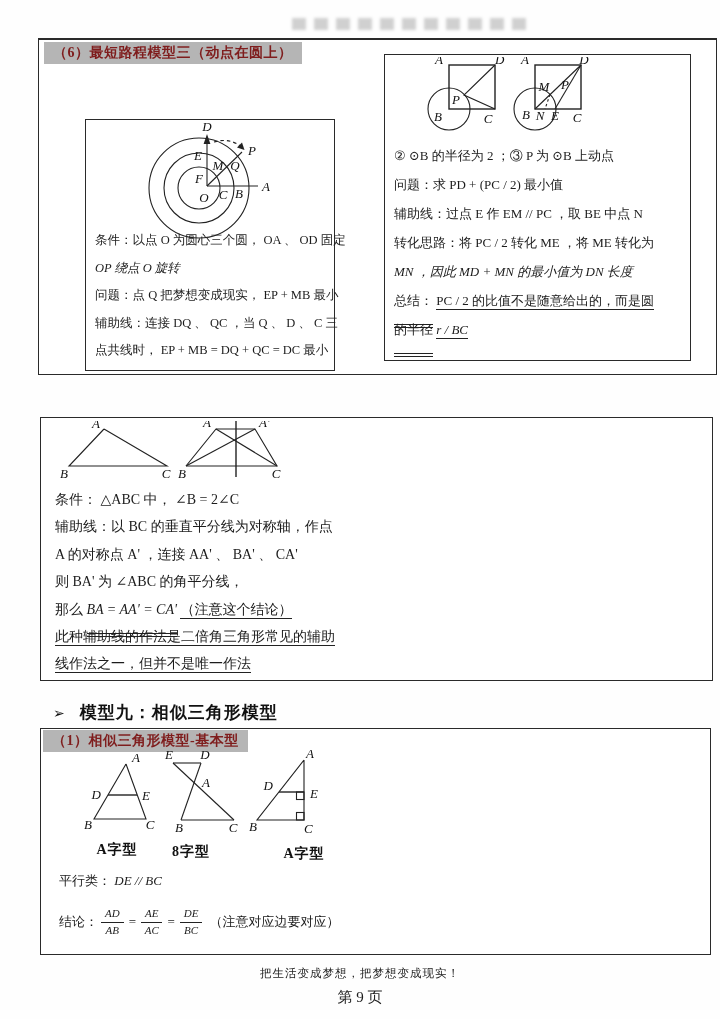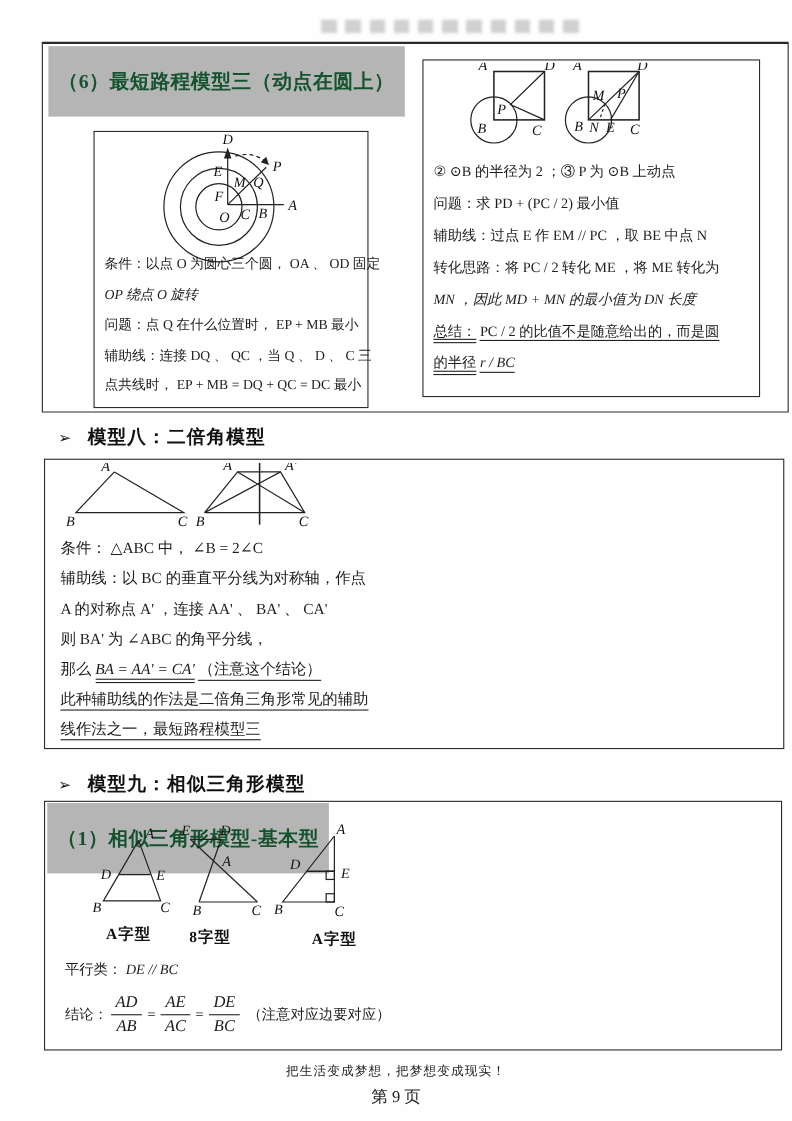--- a/index.html
+++ b/index.html
@@ -2,41 +2,41 @@
 <html><head>
 <meta charset="utf-8">
 <style>
   html,body{margin:0;padding:0;background:#ffffff;}
   #page{
     position:relative;width:720px;height:1019px;background:#fefefe;
     font-family:"Liberation Serif","DejaVu Serif",serif;color:#1c1c1c;overflow:hidden;
   }
   .box{position:absolute;border:1px solid #2a2a2a;background:#fff;}
   .graybar{
-    position:absolute;background:#b5b5b5;color:#14532d;
-    font-size:18px;font-weight:600;padding:20px 9px;white-space:nowrap;letter-spacing:.5px;
+    position:absolute;background:#b5b5b5;color:#7f1d1d;
+    font-size:14px;font-weight:600;padding:2px 9px;white-space:nowrap;letter-spacing:.5px;
   }
   .tl{white-space:nowrap;}
   .m{font-style:italic;}
   .u1{border-bottom:1.5px solid #222;padding-bottom:1px;}
-  .u2{border-bottom:4px double #222;padding-bottom:0;}
+  .u2{border-bottom:4px double #222;padding-bottom:16px;}
   .heading{
     position:absolute;font-family:"Liberation Sans","DejaVu Sans",sans-serif;
     font-weight:700;font-size:17px;color:#111;white-space:nowrap;letter-spacing:1px;
   }
   .heading .bullet{font-size:14px;margin-right:15px;letter-spacing:0;}
   svg text{font-family:"Liberation Serif","DejaVu Serif",serif;font-style:italic;font-size:13px;fill:#111;}
   svg .cap{font-style:normal;font-weight:700;font-size:14px;letter-spacing:1px;}
   svg line,svg path,svg circle,svg rect,svg polyline{stroke:#222;fill:none;stroke-width:1.1;}
   svg polygon{fill:#222;stroke:none;}
   .lines{position:absolute;font-size:12.5px;}
   .lines .tl{height:27.5px;line-height:27.5px;}
   .lines2 .tl{height:29px;line-height:29px;font-size:13px;}
   .lines3 .tl{height:27.4px;line-height:27.4px;font-size:14px;}
-  .frac{display:inline-flex;flex-direction:column;text-align:center;vertical-align:middle;font-style:italic;font-size:15px;line-height:1.25;margin:0 3px;}
+  .frac{display:inline-flex;flex-direction:column;text-align:center;vertical-align:middle;font-style:italic;font-size:11px;line-height:1.25;margin:0 3px;}
   .frac .num{border-bottom:1.2px solid #222;padding:0 4px 1px;}
   .frac .den{padding-top:1px;}
   .eq{margin:0 2px;font-size:13px;}
   .concl-row{position:absolute;display:flex;align-items:center;font-size:13px;white-space:nowrap;}
   .footer{position:absolute;width:100%;text-align:center;}
   .smudge{
     position:absolute;left:292px;top:18px;width:235px;height:12px;opacity:.45;filter:blur(1.5px);
     background:repeating-linear-gradient(90deg,#9a9a9a 0 14px,#ffffff00 14px 22px);
   }
 </style>
@@ -69,21 +69,21 @@
         <text x="149" y="49" text-anchor="middle">Q</text>
         <text x="113" y="62" text-anchor="middle">F</text>
         <text x="176" y="70" text-anchor="start">A</text>
         <text x="118" y="81" text-anchor="middle">O</text>
         <text x="137" y="78" text-anchor="middle">C</text>
         <text x="153" y="77" text-anchor="middle">B</text>
       </svg>
       <div class="lines" style="left:9px;top:107px;right:4px;">
         <div class="tl">条件：以点 O 为圆心三个圆， OA 、 OD 固定</div>
         <div class="tl m">OP 绕点 O 旋转</div>
-        <div class="tl">问题：点 Q 在什么位置时， EP + MB 最小</div>
+        <div class="tl">问题：点 Q 把梦想变成现实， EP + MB 最小</div>
         <div class="tl">辅助线：连接 DQ 、 QC ，当 Q 、 D 、 C 三</div>
         <div class="tl">点共线时， EP + MB = DQ + QC = DC 最小</div>
       </div>
     </div>
 
     <div class="box" style="left:345px;top:14px;width:305px;height:305px;">
       <svg width="298" height="88" viewBox="0 0 298 88" style="position:absolute;left:3px;top:2px;">
 
         <rect x="61" y="8" width="46" height="44" style="stroke-width:1.4"></rect>
         <circle cx="61" cy="52" r="21"></circle>
@@ -113,23 +113,20 @@
         <div class="tl">问题：求 PD + (PC / 2) 最小值</div>
         <div class="tl">辅助线：过点 E 作 EM // PC ，取 BE 中点 N</div>
         <div class="tl">转化思路：将 PC / 2 转化 ME ，将 ME 转化为</div>
         <div class="tl m">MN ，因此 MD + MN 的最小值为 DN 长度</div>
         <div class="tl"><span class="u2">总结：</span> <span class="u1">PC / 2 的比值不是随意给出的，而是圆</span></div>
         <div class="tl"><span class="u2">的半径</span> <span class="u1 m">r / BC</span></div>
       </div>
     </div>
   </div>
 
-  <div class="heading" style="left:53px;top:386px;">
-    <span class="bullet">➢</span><span>模型八：二倍角模型</span>
-  </div>
 
   <div class="box" style="left:40px;top:417px;width:671px;height:262px;">
     <svg width="250" height="62" viewBox="0 0 250 62" style="position:absolute;left:15px;top:3px;">
 
       <polyline points="48,8 13,45 111,45 48,8"></polyline>
       <text x="44" y="7" text-anchor="end">A</text>
       <text x="8" y="57" text-anchor="middle">B</text>
       <text x="110" y="57" text-anchor="middle">C</text>
 
       <polyline points="130,45 160,8 199,8 221,45 130,45"></polyline>
@@ -141,21 +138,21 @@
       <text x="126" y="57" text-anchor="middle">B</text>
       <text x="220" y="57" text-anchor="middle">C</text>
     </svg>
     <div class="lines lines3" style="left:14px;top:68px;right:10px;">
       <div class="tl">条件： △ABC 中， ∠B = 2∠C</div>
       <div class="tl">辅助线：以 BC 的垂直平分线为对称轴，作点</div>
       <div class="tl">A 的对称点 A' ，连接 AA' 、 BA' 、 CA'</div>
       <div class="tl">则 BA' 为 ∠ABC 的角平分线，</div>
       <div class="tl"><span>那么 </span><span class="u2 m">BA = AA' = CA'</span> <span class="u1">（注意这个结论）</span></div>
       <div class="tl"><span class="u1">此种辅助线的作法是二倍角三角形常见的辅助</span></div>
-      <div class="tl"><span class="u1">线作法之一，最短路程模型三</span></div>
+      <div class="tl"><span class="u1">线作法之一，但并不是唯一作法</span></div>
     </div>
   </div>
 
   <div class="heading" style="left:53px;top:701px;">
     <span class="bullet">➢</span><span>模型九：相似三角形模型</span>
   </div>
 
   <div class="box" style="left:40px;top:728px;width:669px;height:225px;">
     <div class="graybar" style="left:2px;top:1px;font-weight:600;text-align:center;">（1）相似三角形模型-基本型</div>
 

